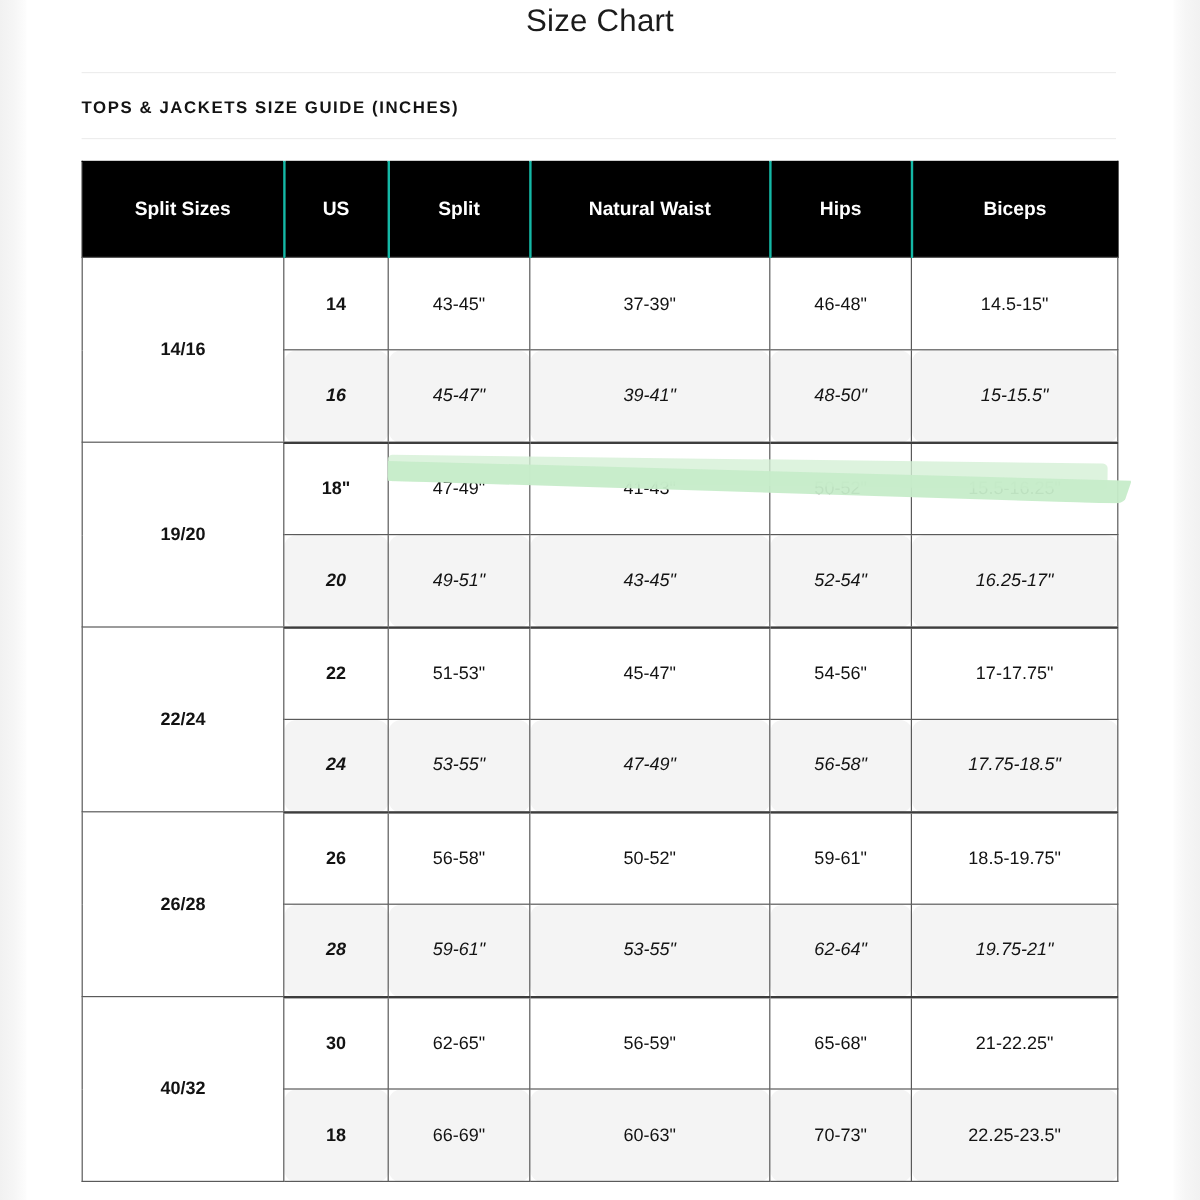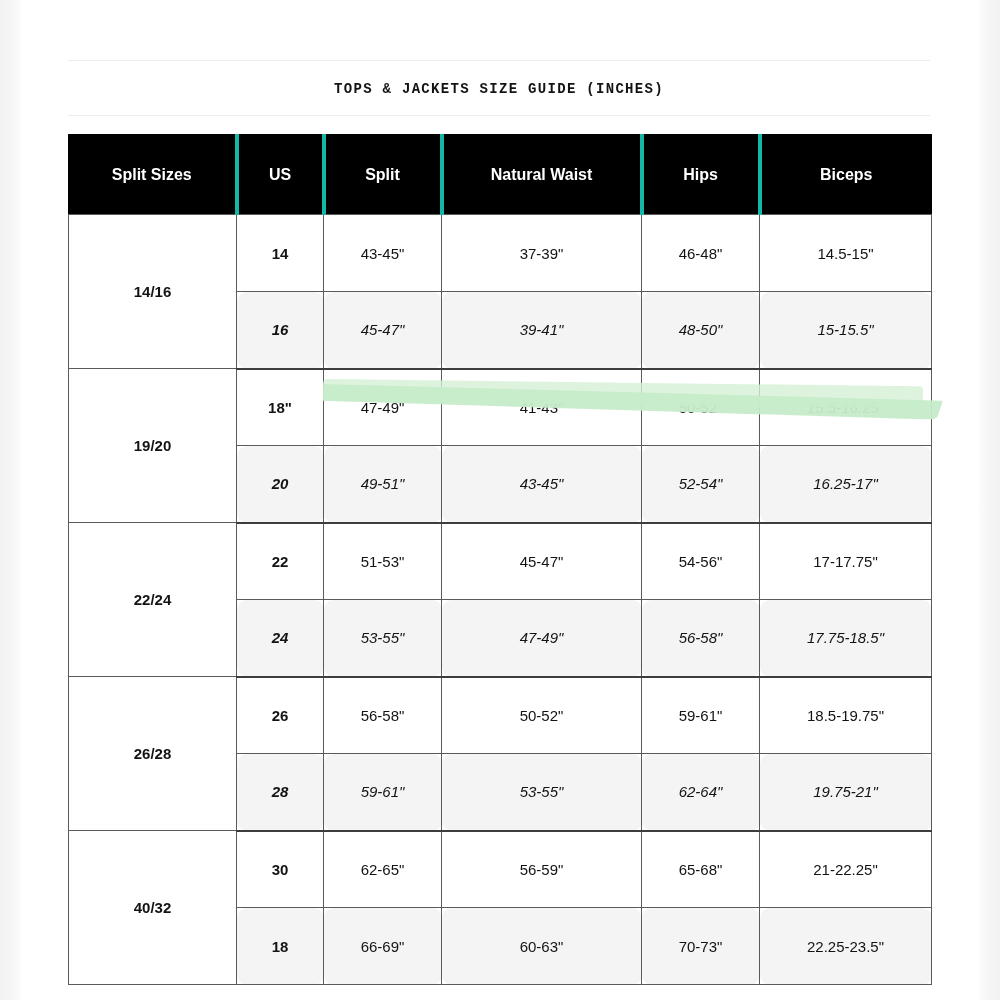--- a/index.html
+++ b/index.html
@@ -56,26 +56,24 @@
     height: 1px;
     background: #ededed;
   }
   .rule-top { top: 60px; }
   .rule-bottom { top: 115px; }
 
   .subtitle {
     position: absolute;
     left: 46px; top: 81px;
     width: 862px;
-    text-align: center;
     font-size: 14px;
     font-weight: bold;
     letter-spacing: 1.3px;
     color: #131313;
-    font-family: Liberation Mono, monospace;
   }
 
   
   .table-wrap {
     position: absolute;
     left: 46px;
     top: 134px;
     width: 863px;
   }
   table.size-table {
@@ -94,21 +92,21 @@
   }
   table.size-table thead th {
     background: #000000;
     color: #ffffff;
     font-weight: bold;
     height: 80px;
     font-size: 16px;
     border-color: #000000;
     border-bottom-color: #5a5a5a;
   }
-  table.size-table thead th + th { border-left: 4px solid #14b8a6; }
+  table.size-table thead th + th { border-left: 2px solid #14b8a6; }
 
   tbody td { height: 77px; border-radius: 10px; }
   tbody tr.shaded td { background: #f4f4f4; }
   tbody tr.plain td { background: #ffffff; }
 
   td.split-cell {
     background: #ffffff !important;
     font-weight: bold;
     font-size: 16px;
   }
@@ -149,20 +147,21 @@
 </head>
 <body>
 
 <div class="page">
 
   <div class="edge-left"></div>
   <div class="edge-right"></div>
 
   <div class="content">
 
+    <div class="chart-title">Size Chart</div>
 
     <div class="rule rule-top"></div>
 
     <div class="subtitle">TOPS &amp; JACKETS SIZE GUIDE (INCHES)</div>
 
     <div class="rule rule-bottom"></div>
 
     <div class="table-wrap">
       <table class="size-table">
         <colgroup>

